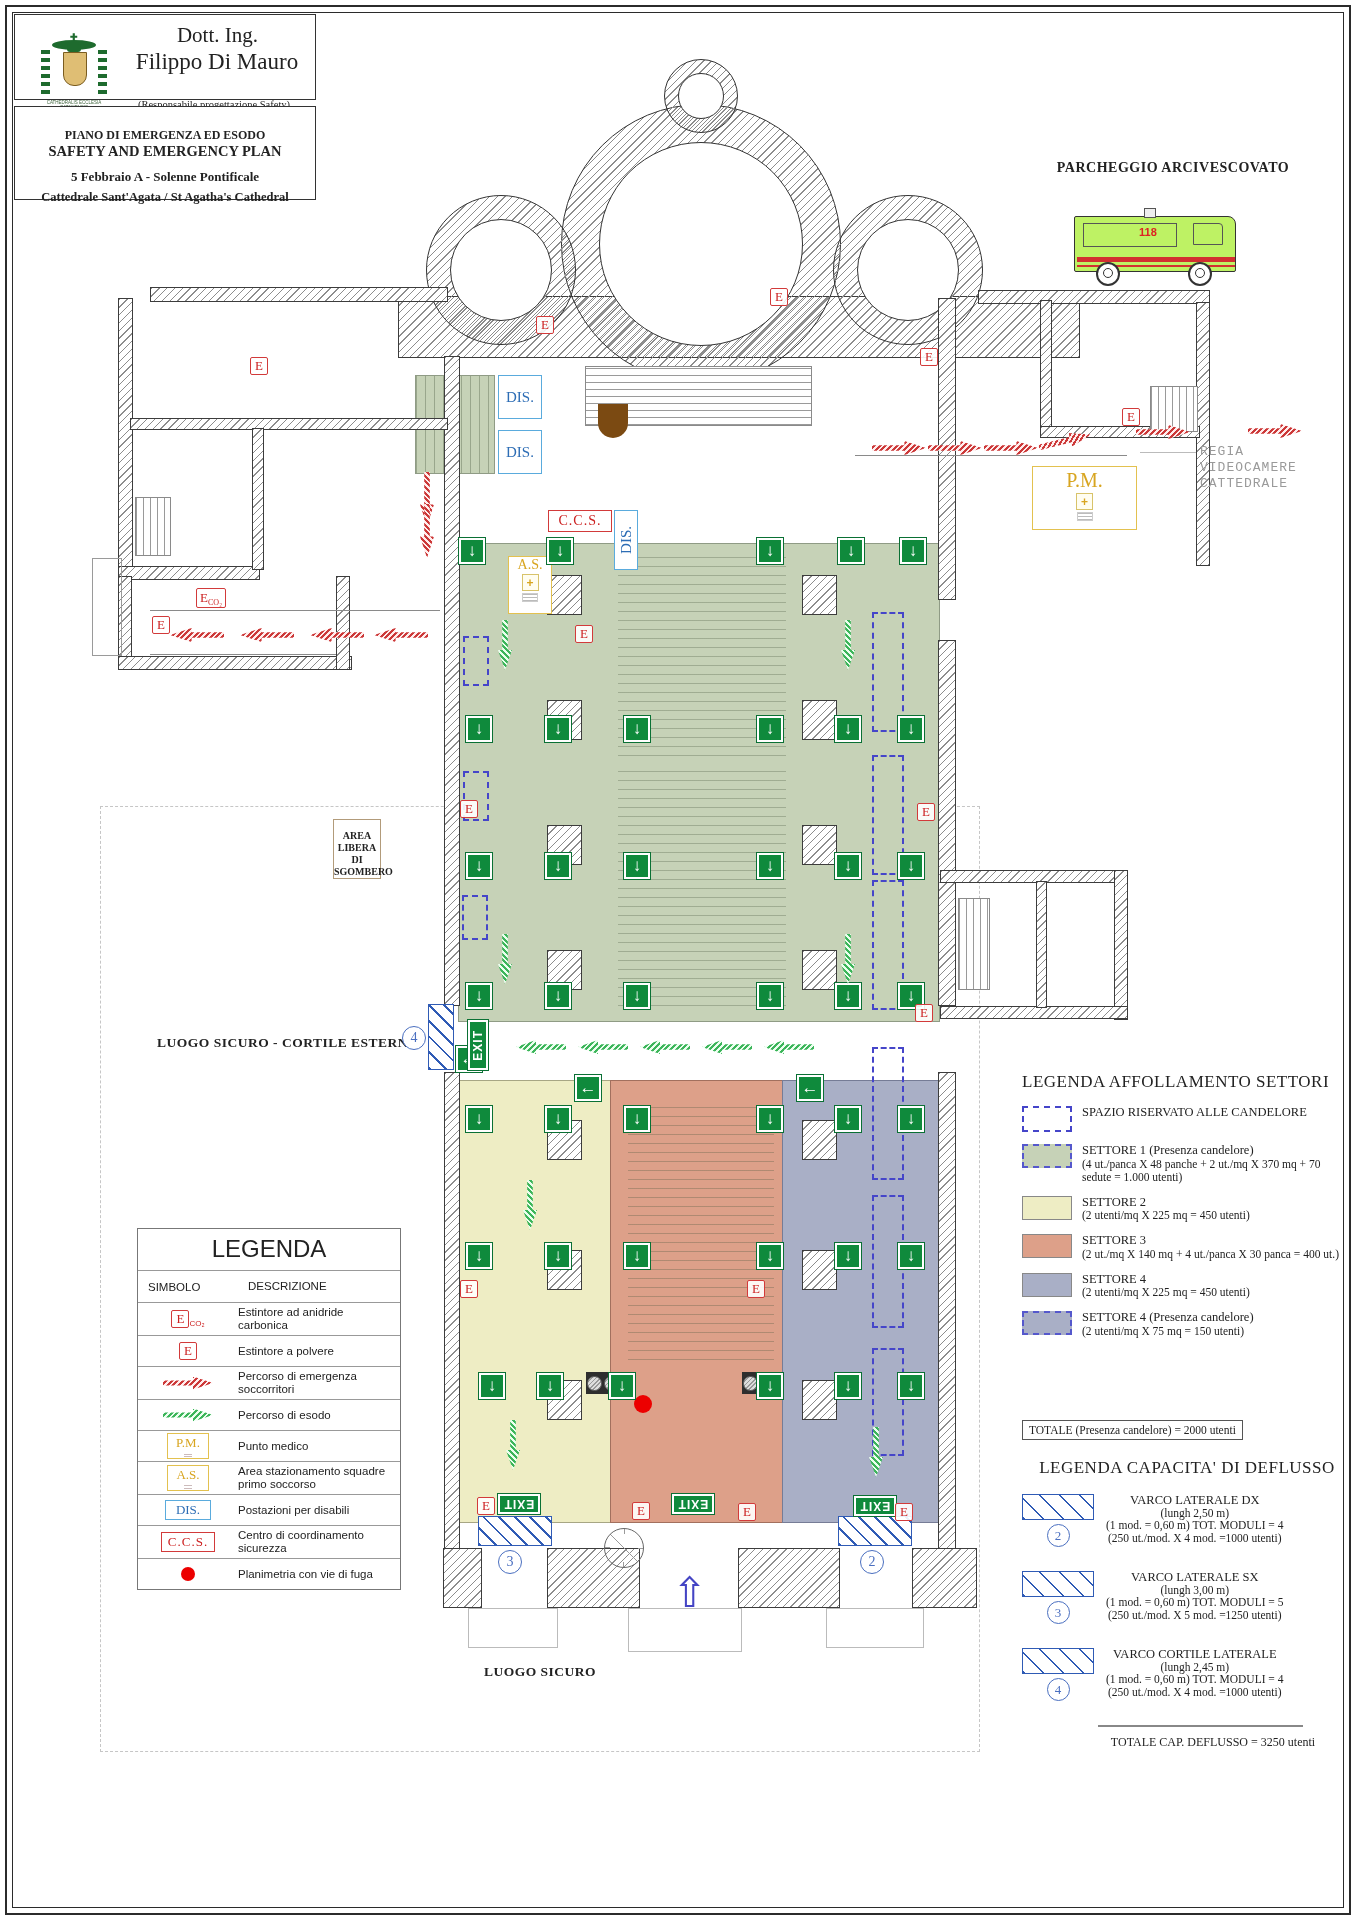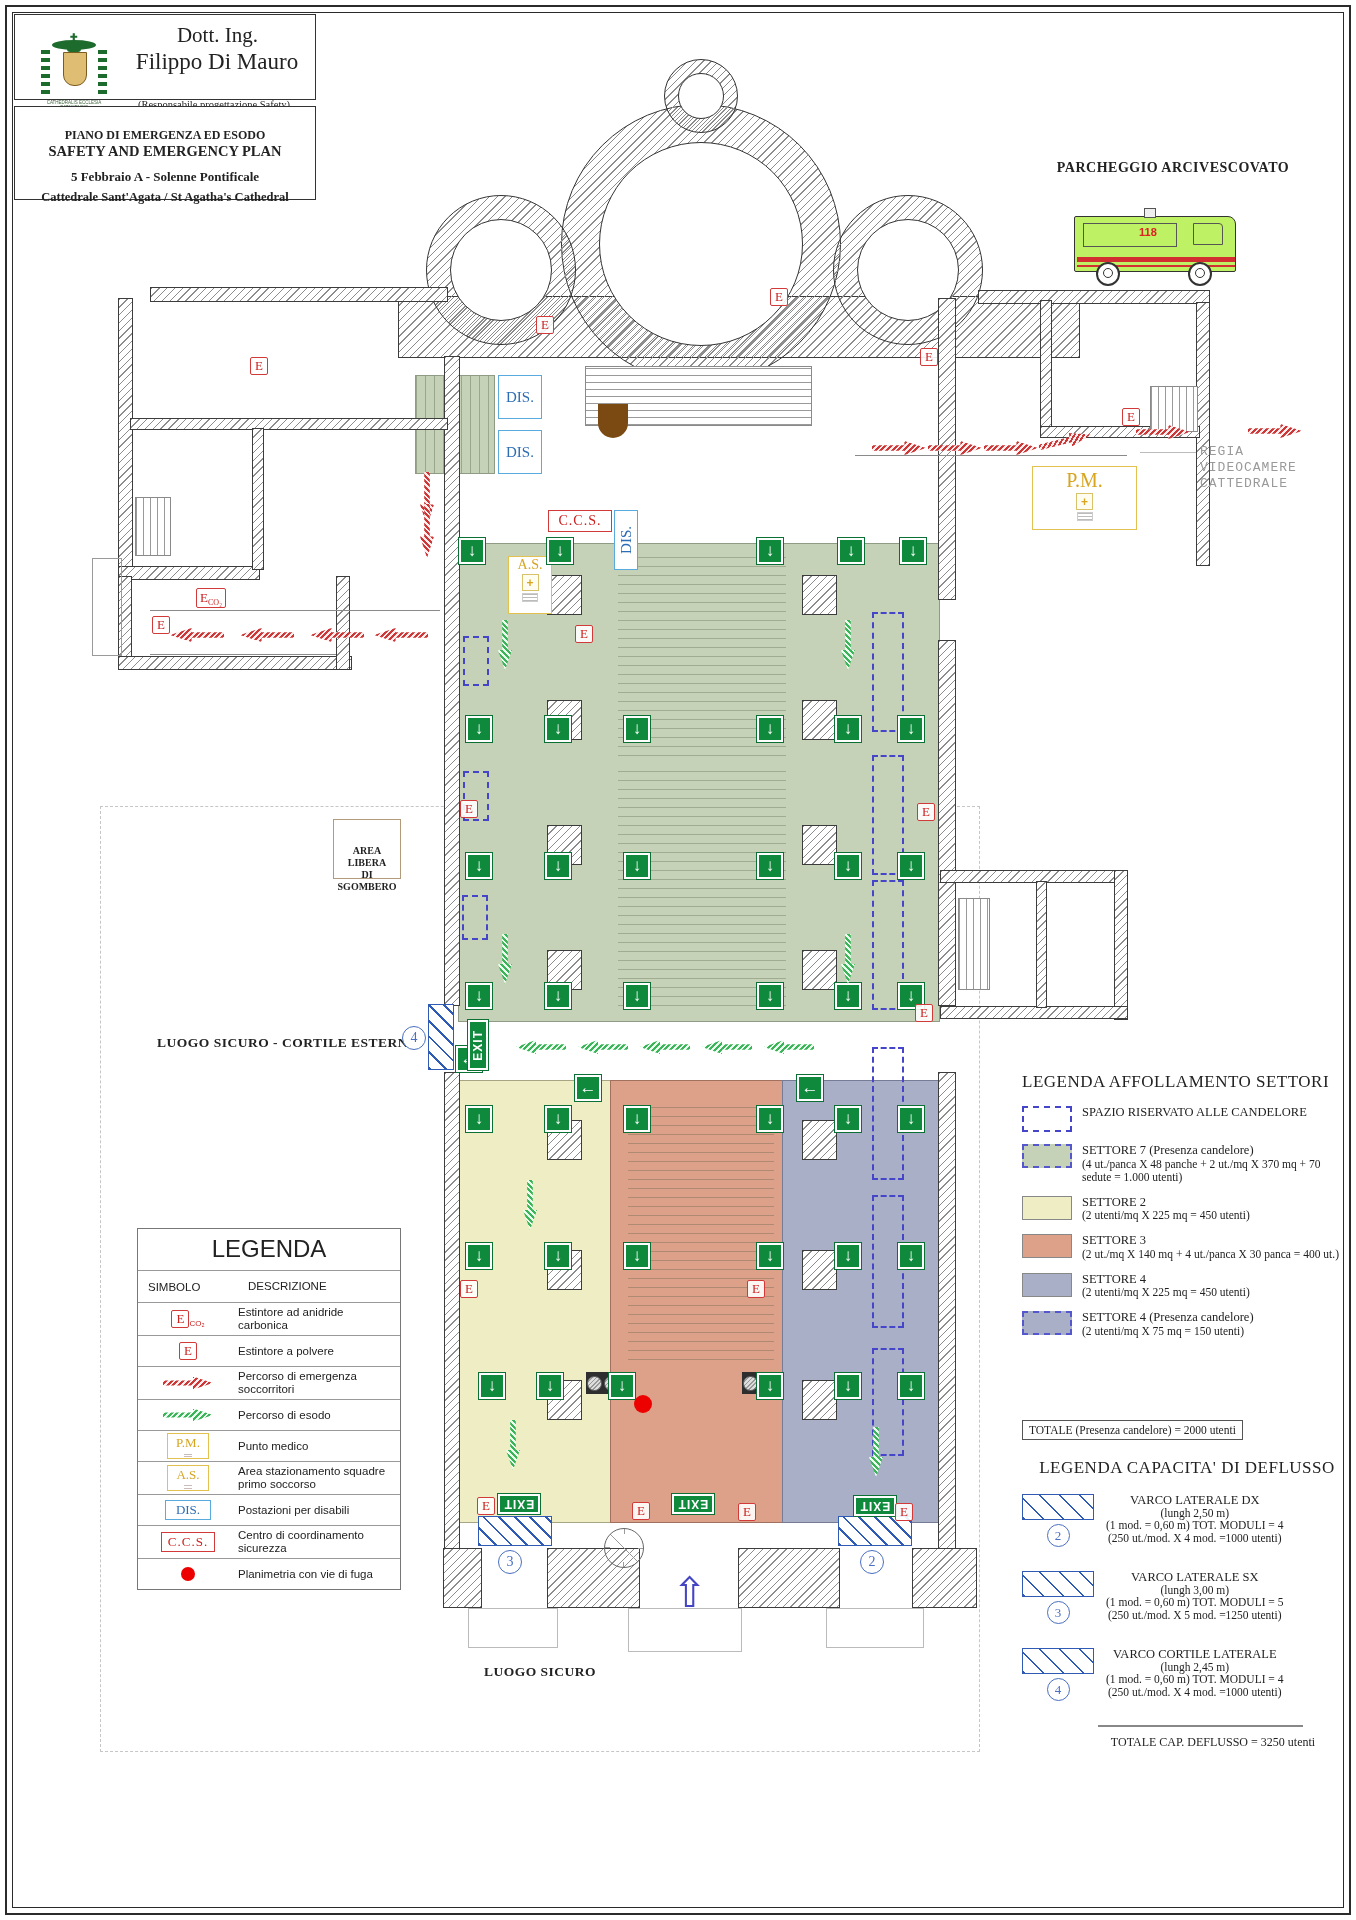--- a/index.html
+++ b/index.html
@@ -293,21 +293,21 @@
     <div class="ylabel" style="font-size:14px;">A.S.</div>
     <div class="cross">+</div>
     <div class="microcap"></div>
   </div>
   <div class="abs ccsbox" style="left:548px;top:510px;width:64px;height:22px;">
     <span>C.C.S.</span>
   </div>
   <div class="abs disbox disvert" style="left:614px;top:510px;width:24px;height:60px;">
     <span>DIS.</span>
   </div>
-  <div class="abs tanbox" style="left:333px;top:819px;width:68px;height:60px;font-size:10px;padding-top:25px;box-sizing:border-box;line-height:12px;">
+  <div class="abs tanbox" style="left:333px;top:819px;width:48px;height:60px;font-size:10px;padding-top:10px;box-sizing:border-box;line-height:12px;">
     <div>AREA LIBERA</div>
     <div>DI SGOMBERO</div>
   </div>
 
   <div class="abs reddot" style="left:634px;top:1395px;"></div>
   <div class="abs colpair" style="left:586px;top:1372px;">
       <i></i>
       <i></i>
     </div>
   <div class="abs colpair" style="left:742px;top:1372px;">
@@ -668,21 +668,21 @@
     <div class="sentry">
         <div class="sw sw-dash"></div>
         <div>
           <div class="slabel">SPAZIO RISERVATO ALLE CANDELORE</div>
           <div class="sdetail"></div>
         </div>
       </div>
       <div class="sentry">
         <div class="sw sw-green sw-dashed"></div>
         <div>
-          <div class="slabel">SETTORE 7 (Presenza candelore)</div>
+          <div class="slabel">SETTORE 1 (Presenza candelore)</div>
           <div class="sdetail">(4 ut./panca X 48 panche + 2 ut./mq X 370 mq + 70 sedute = 1.000 utenti)</div>
         </div>
       </div>
       <div class="sentry">
         <div class="sw sw-yellow"></div>
         <div>
           <div class="slabel">SETTORE 2</div>
           <div class="sdetail">(2 utenti/mq X 225 mq = 450 utenti)</div>
         </div>
       </div>

